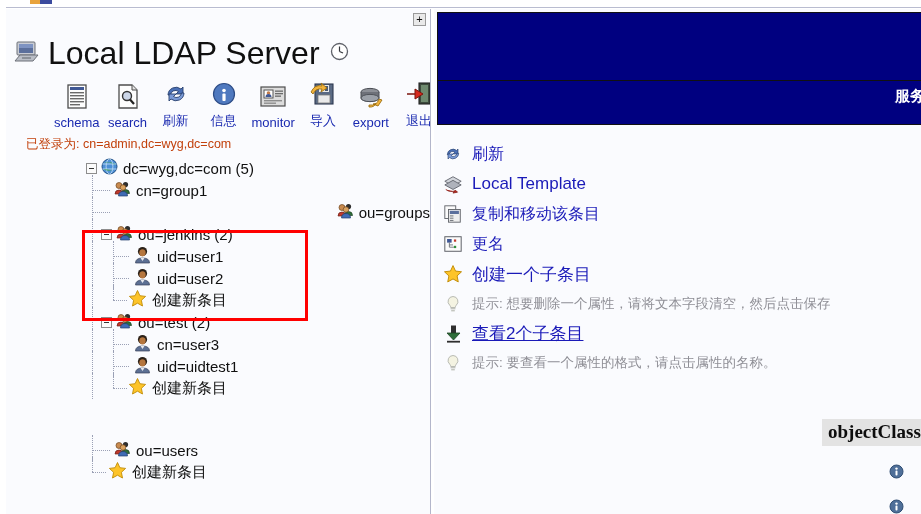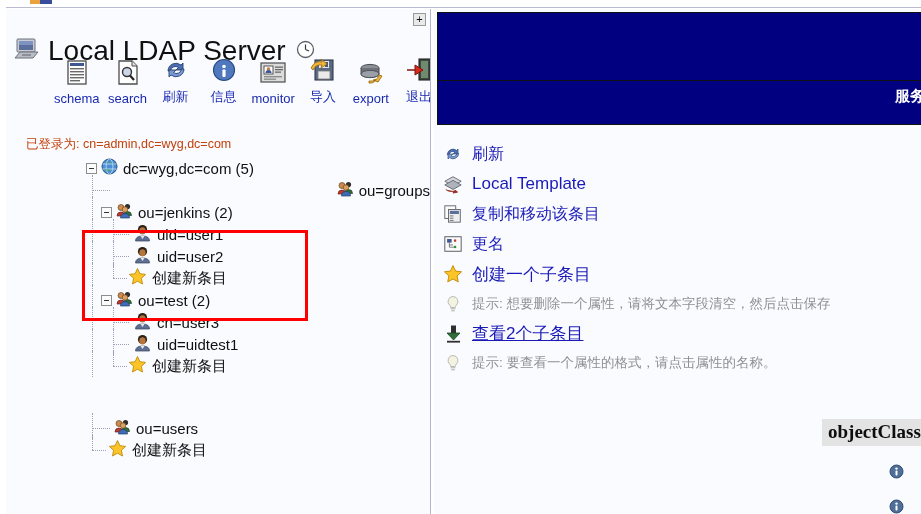--- a/index.html
+++ b/index.html
@@ -51,29 +51,29 @@
     color: #111; font-family: "Liberation Sans", sans-serif;
     cursor: pointer;
   }
 
   
   #server-title-row {
     position: absolute; left: 8px; top: 26px;
     display: flex; align-items: center; gap: 8px;
   }
   #server-title-row .title-text {
-    font-size: 28px; color: #101010; letter-spacing: 0px;
+    font-size: 32px; color: #101010; letter-spacing: 0px;
     font-family: "Liberation Sans", sans-serif; white-space: nowrap;
   }
 
   .ico { display: inline-block; vertical-align: middle; }
 
   
   #toolbar {
-    position: absolute; left: 44px; top: 46px;
+    position: absolute; left: 44px; top: 70px;
     display: flex; align-items: flex-end; gap: 0px;
   }
   .tool {
     display: flex; flex-direction: column; align-items: center;
     width: auto; min-width: 40px; padding: 0 4px; cursor: pointer;
   }
   .tool .tool-icon { height: 30px; display:flex; align-items:center; justify-content:center; }
   .tool .tool-label {
     margin-top: 3px; font-size: 13px; color: #1a2ab0;
     font-family: "Liberation Sans", sans-serif; white-space: nowrap;
@@ -318,20 +318,35 @@
             <circle cx="8.5" cy="8.5" r="7.5" fill="#4d8fd6" stroke="#1f4f86" stroke-width="1"></circle>
             <path d="M1.3 6 h14.4 M1.3 11 h14.4" stroke="#bcd9f2" stroke-width="0.9" fill="none"></path>
             <ellipse cx="8.5" cy="8.5" rx="3.4" ry="7.5" fill="none" stroke="#bcd9f2" stroke-width="0.9"></ellipse>
             <path d="M3 4 q4 2 7 0 q2 3 5 2" fill="#4aa84a" opacity="0.85"></path>
             <path d="M2 11 q5 3 9 1" fill="#4aa84a" opacity="0.85"></path>
           </svg>
         </span>
         <span class="tlabel">dc=wyg,dc=com (5)</span>
       </div>
 
+      <div class="tnode" style="padding-left:108px;">
+        <span class="guide" style="left:86px;top:-4px;height:26px;"></span>
+        <span class="guide-h" style="left:86px;top:11px;width:18px;"></span>
+        <span class="ico">
+          <svg width="17" height="17" viewBox="0 0 17 17">
+            <circle cx="5" cy="5.5" r="3" fill="#c98b4f" stroke="#6b4520" stroke-width="0.7"></circle>
+            <path d="M1 14 q0-4 4-4 q4 0 4 4 z" fill="#c0392b" stroke="#6b2018" stroke-width="0.7"></path>
+            <circle cx="11.5" cy="4.5" r="2.6" fill="#2e2e2e"></circle>
+            <path d="M7.5 13.5 q0-4 4-4 q4 0 4 4 z" fill="#2f6e3a" stroke="#1d4424" stroke-width="0.7"></path>
+            <circle cx="9" cy="7.5" r="2.8" fill="#d9a15e" stroke="#6b4520" stroke-width="0.7"></circle>
+            <path d="M4.5 16 q0-4.5 4.5-4.5 q4.5 0 4.5 4.5 z" fill="#3f6bb5" stroke="#23406e" stroke-width="0.7"></path>
+          </svg>
+        </span>
+        <span class="tlabel">cn=group1</span>
+      </div>
 
       <div class="tnode" style="padding-left:108px;justify-content:flex-end;">
         <span class="guide" style="left:86px;top:-4px;height:26px;"></span>
         <span class="guide-h" style="left:86px;top:11px;width:18px;"></span>
         <span class="ico">
           <svg width="17" height="17" viewBox="0 0 17 17">
             <circle cx="5" cy="5.5" r="3" fill="#c98b4f" stroke="#6b4520" stroke-width="0.7"></circle>
             <path d="M1 14 q0-4 4-4 q4 0 4 4 z" fill="#c0392b" stroke="#6b2018" stroke-width="0.7"></path>
             <circle cx="11.5" cy="4.5" r="2.6" fill="#2e2e2e"></circle>
             <path d="M7.5 13.5 q0-4 4-4 q4 0 4 4 z" fill="#2f6e3a" stroke="#1d4424" stroke-width="0.7"></path>

